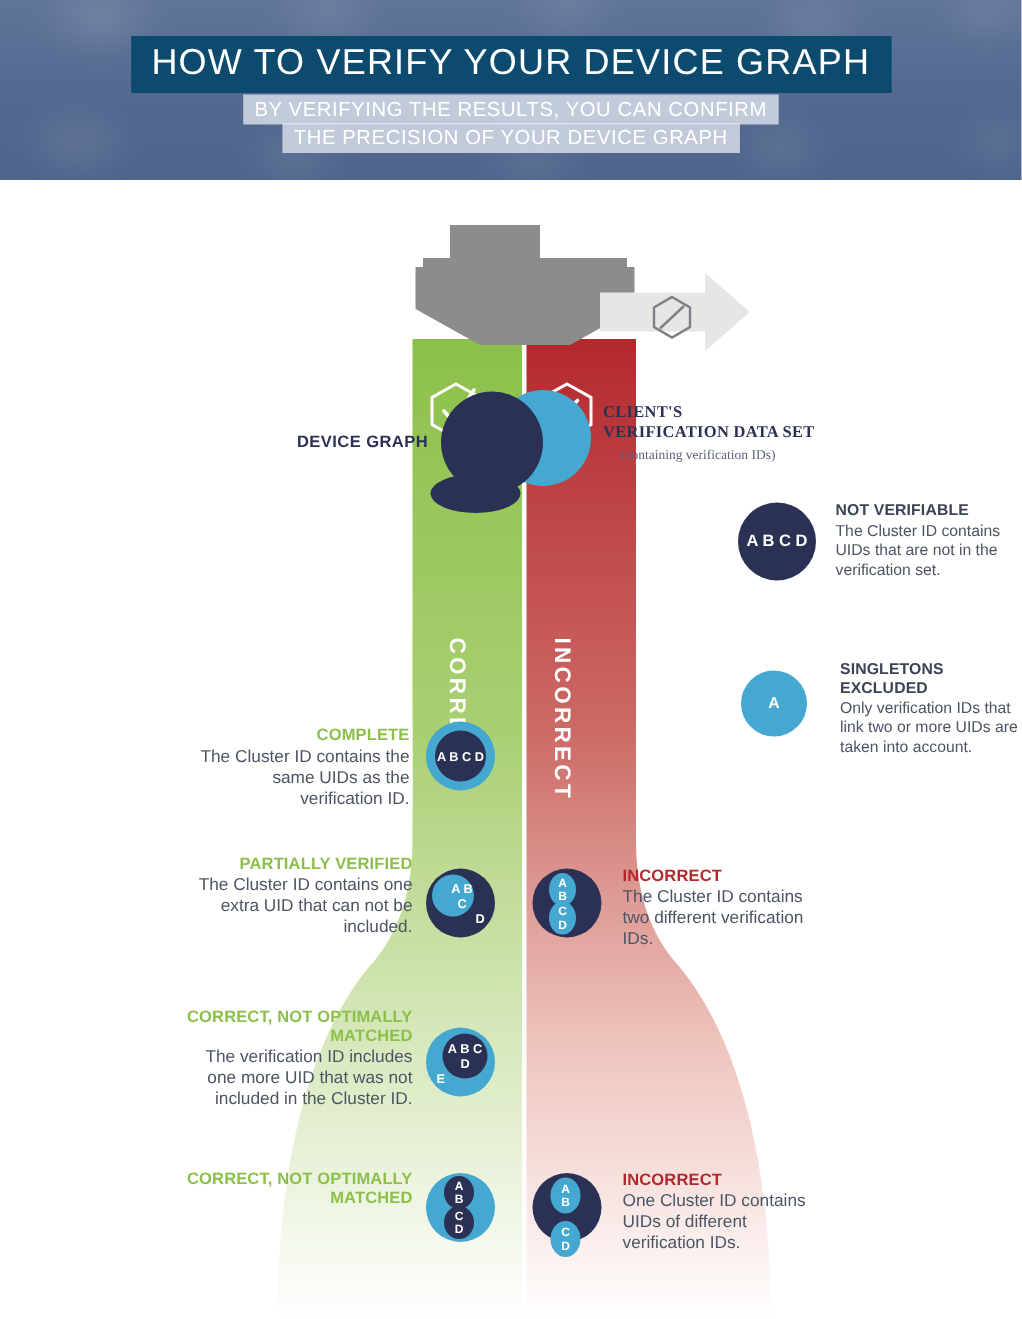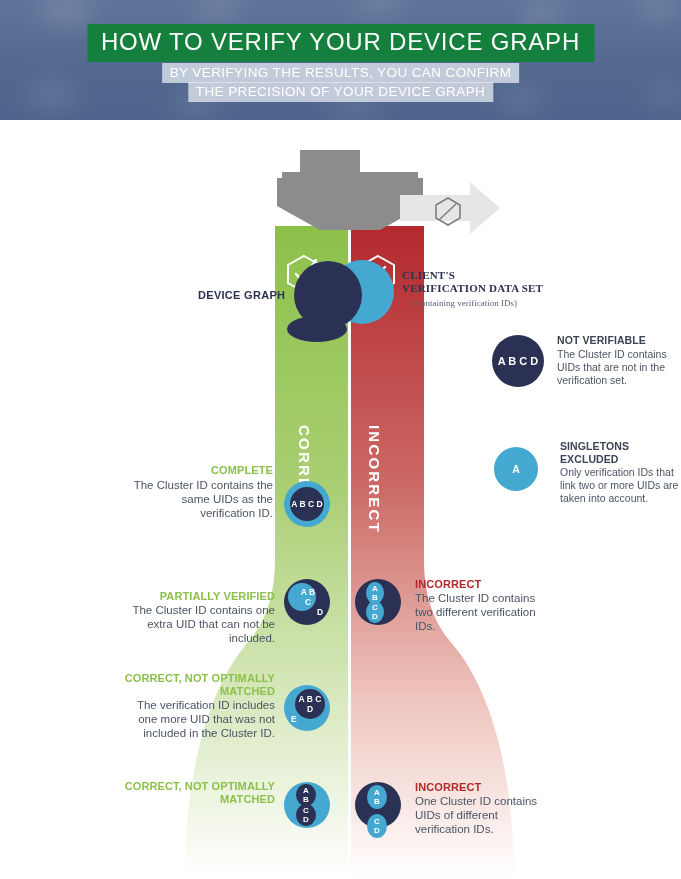--- a/index.html
+++ b/index.html
@@ -30,21 +30,21 @@
       radial-gradient(ellipse 55px 40px at 30% 78%, rgba(255,255,255,.09), transparent 70%),
       radial-gradient(ellipse 60px 42px at 52% 80%, rgba(255,255,255,.08), transparent 70%),
       radial-gradient(ellipse 50px 38px at 75% 75%, rgba(255,255,255,.09), transparent 70%),
       radial-gradient(ellipse 45px 34px at 95% 72%, rgba(255,255,255,.08), transparent 70%),
       linear-gradient(180deg, #63789c 0%, #53688f 55%, #4c628a 100%);
     filter: blur(7px);
   }
   .header-title {
     position: absolute; left: 50%; top: 24px;
     transform: translateX(-50%);
-    background: #15803d;
+    background: #0c4a6e;
     color: #ffffff;
     font-size: 24px;
     letter-spacing: .8px;
     padding: 4px 14px 6px 14px;
     white-space: nowrap;
     font-weight: 400;
   }
   .header-sub {
     position: absolute; left: 50%;
     transform: translateX(-50%);
@@ -284,31 +284,31 @@
   </div>
 
   <div class="circ-sg">
     <span>A</span>
   </div>
   <div class="callout right-2">
     <div class="title">SINGLETONS EXCLUDED</div>
     <div class="body">Only verification IDs that link two or more UIDs are taken into account.</div>
   </div>
 
-  <div class="row left" style="left:130px; top:340px; width:145px;text-align:right;">
+  <div class="row left" style="left:130px; top:360px; width:145px;text-align:right;">
     <div class="title green txt-shade">COMPLETE</div>
     <div class="body txt-shade">The Cluster ID contains the same UIDs as the verification ID.</div>
   </div>
   <div class="glyph" style="left:284px; top:361px;">
     <div class="g-ring">
       <div class="inner">A B C D</div>
     </div>
   </div>
 
-  <div class="row left" style="left:120px; top:470px; width:155px;">
+  <div class="row left" style="left:120px; top:450px; width:155px;">
     <div class="title green">PARTIALLY VERIFIED</div>
     <div class="body">The Cluster ID contains one extra UID that can not be included.</div>
   </div>
   <div class="glyph" style="left:284px; top:459px;">
     <div class="g-dark">
       <div class="circ-blue-mid" style="left:4px; top:4px; width:28px; height:28px;padding-left:12px;">A B C</div>
       <div class="free-letter" style="left:33px; top:28px;">D</div>
     </div>
   </div>
 

